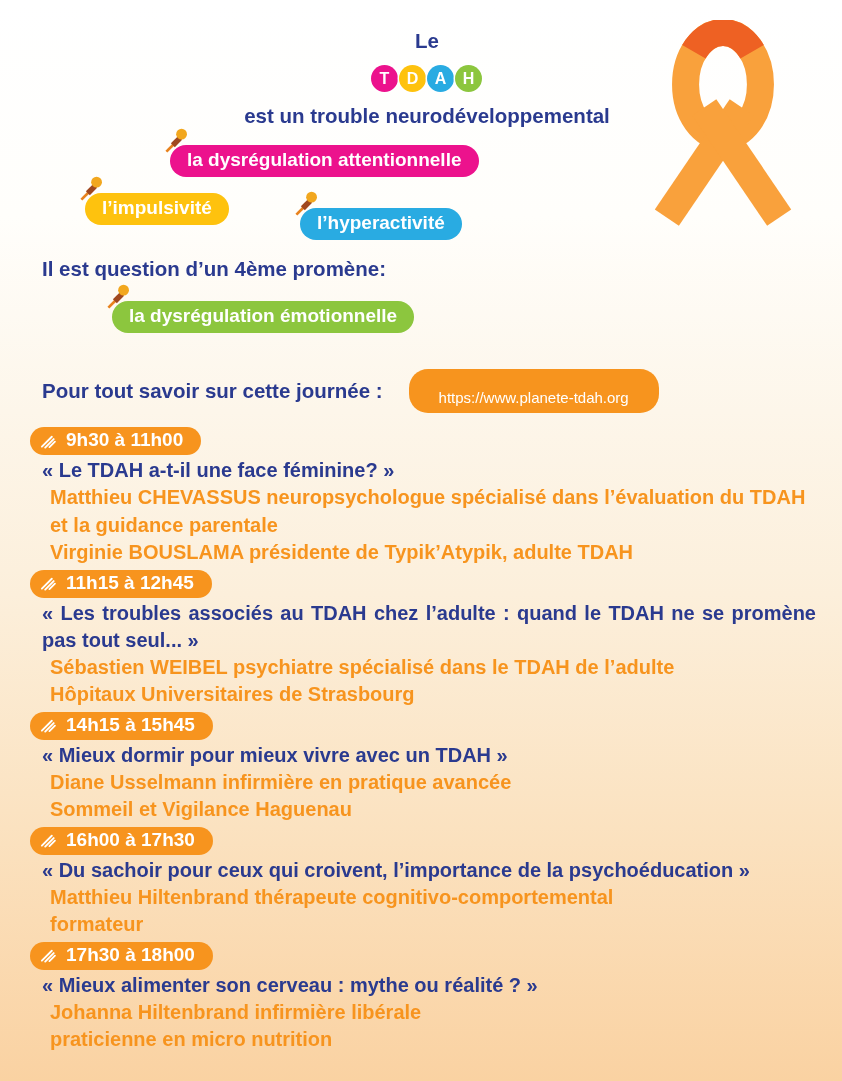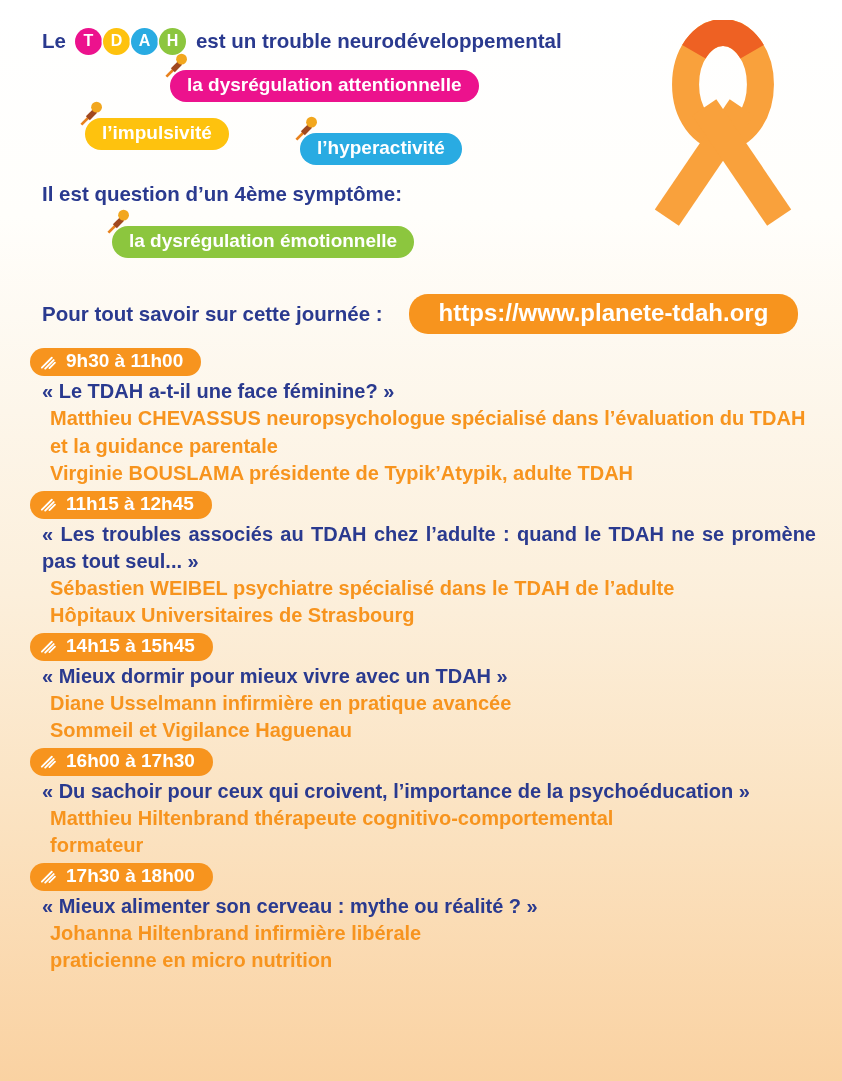--- a/index.html
+++ b/index.html
@@ -7,21 +7,21 @@
     position:relative;
     width:842px;height:1081px;
     overflow:hidden;
     background:linear-gradient(180deg,#ffffff 0%,#fffefb 20%,#fdf6ea 38%,#fcefdb 55%,#fbe3c2 75%,#fad2a2 100%);
     font-family:"Liberation Sans","DejaVu Sans",sans-serif;
     font-weight:700;
     color:#2a3a8f;
   }
   .content{position:relative;padding:26px 30px 0 42px;}
   
-  .hline{font-size:20.5px;line-height:30px;color:#2a3a8f;}
+  .hline{font-size:20.5px;line-height:30px;color:#2a3a8f;flex-direction:column;}
   .hline1{display:flex;align-items:center;gap:9px;}
   .logo{display:inline-flex;align-items:center;}
   .logo-circle{
     display:inline-flex;align-items:center;justify-content:center;
     width:27px;height:27px;border-radius:50%;
     color:#fff;font-size:16px;margin-right:1px;
     box-shadow:0 0 0 1.5px rgba(255,255,255,.9);
   }
   
   .symptom-area{position:relative;height:124px;}
@@ -37,22 +37,22 @@
   .pill-impulsivity{left:43px;top:62px;}
   .pill-hyperactivity{left:258px;top:77px;}
   .fourth-intro{font-size:20.5px;margin-top:2px;}
   .green-area{position:relative;height:86px;text-align:right;}
   .pill-emotion{left:70px;top:20px;}
   
   .info-row{display:flex;align-items:center;gap:26px;margin-top:2px;}
   .info-label{font-size:20.5px;}
   .url-pill{
     display:inline-block;background:#f7941e;color:#fff;
-    font-size:24px;padding:5px 30px 7px;border-radius:19px;
-    text-decoration:none;font-weight:700;white-space:nowrap;
+    font-size:15px;padding:20px 30px 7px;border-radius:19px;
+    text-decoration:none;font-weight:400;white-space:nowrap;
   }
   
   .program{margin-top:12px;width:774px;}
   .program-intro{font-size:20px;line-height:27px;color:#2a3a8f;}
   .session{margin-top:1px;}
   .time-pill{
     display:inline-flex;align-items:center;gap:9px;
     background:#f7941e;color:#fff;
     font-size:19px;line-height:20px;
     padding:3px 18px 5px 10px;border-radius:15px;
@@ -110,21 +110,21 @@
       <span class="pill pill-hyperactivity" style="background-color: rgb(41, 171, 226);">
         <svg class="pin" viewBox="0 0 24 24">
             <line x1="3" y1="21" x2="10" y2="14" stroke="#e8821e" stroke-width="2.4"></line>
             <path d="M7 13.5 L13.5 7 L17 10.5 L10.5 17 Z" fill="#a0481f"></path>
             <circle cx="16.5" cy="5.5" r="4.8" fill="#f2a71e"></circle>
           </svg>
         <span>l’hyperactivité</span>
       </span>
     </div>
 
-    <div class="fourth-intro">Il est question d’un 4ème symptôme:</div>
+    <div class="fourth-intro">Il est question d’un 4ème promène:</div>
     <div class="green-area">
       <span class="pill pill-emotion" style="background-color: rgb(140, 198, 62);">
         <svg class="pin" viewBox="0 0 24 24">
             <line x1="3" y1="21" x2="10" y2="14" stroke="#e8821e" stroke-width="2.4"></line>
             <path d="M7 13.5 L13.5 7 L17 10.5 L10.5 17 Z" fill="#a0481f"></path>
             <circle cx="16.5" cy="5.5" r="4.8" fill="#f2a71e"></circle>
           </svg>
         <span>la dysrégulation émotionnelle</span>
       </span>
     </div>

